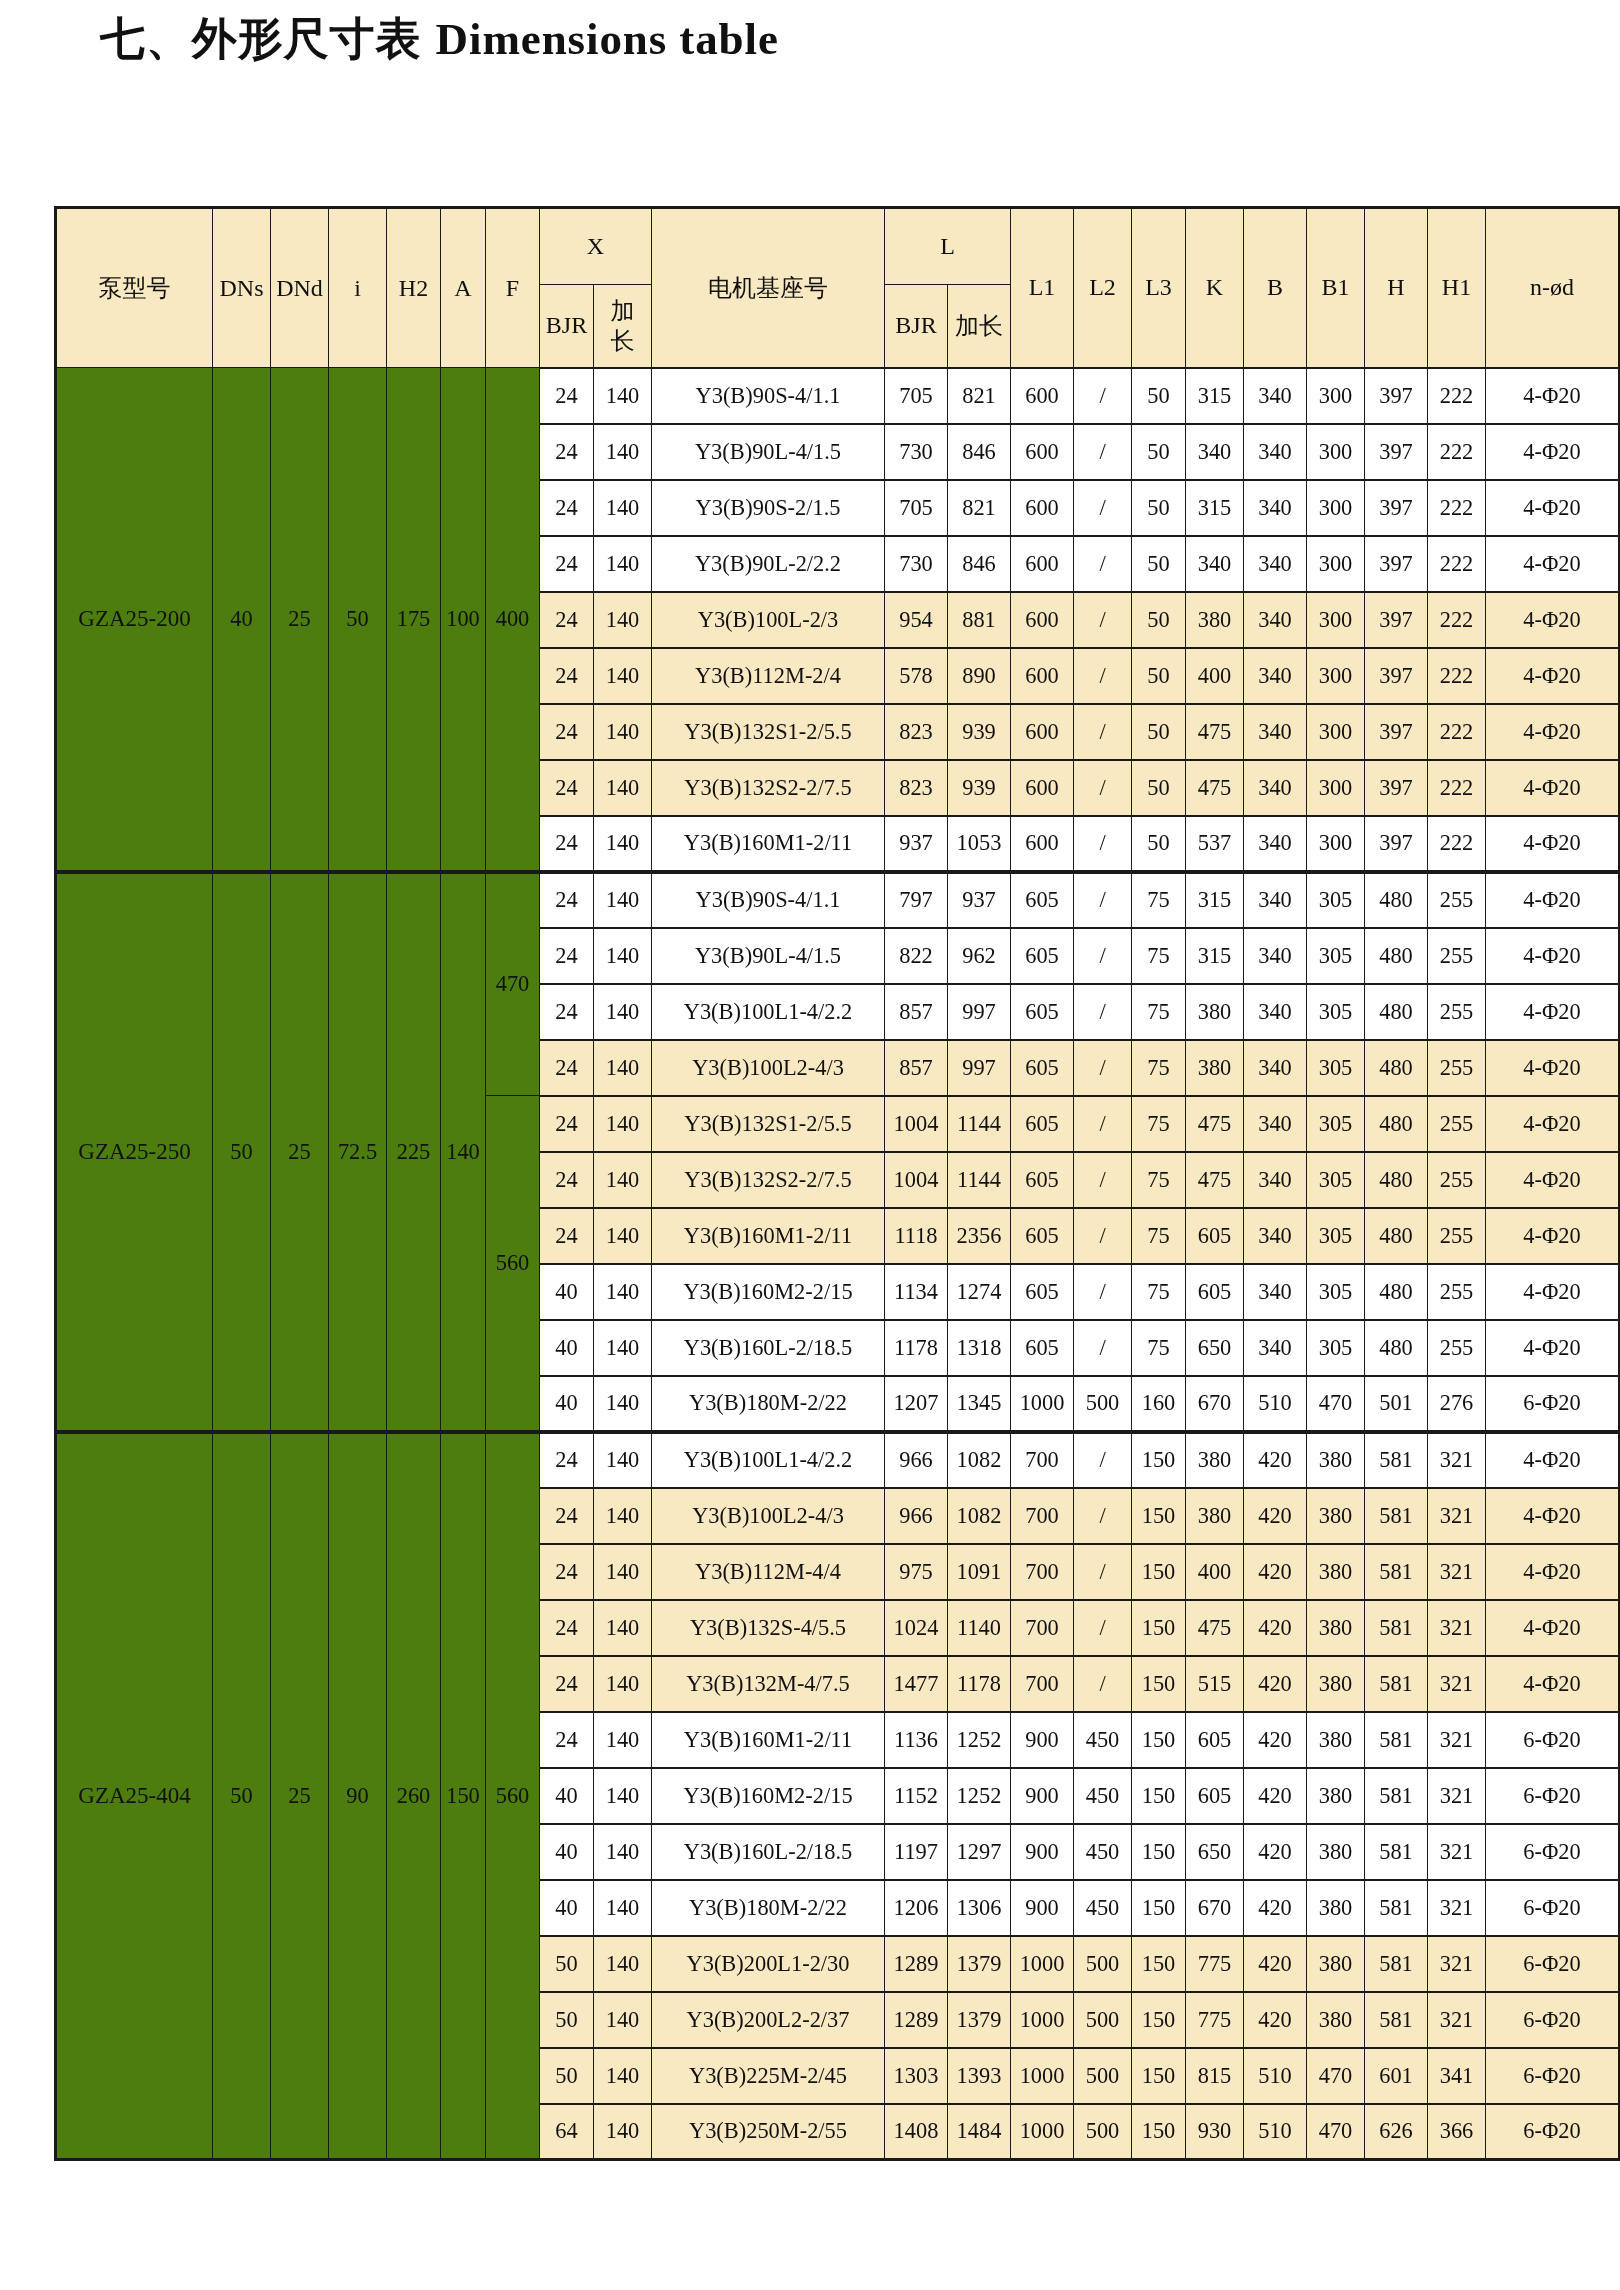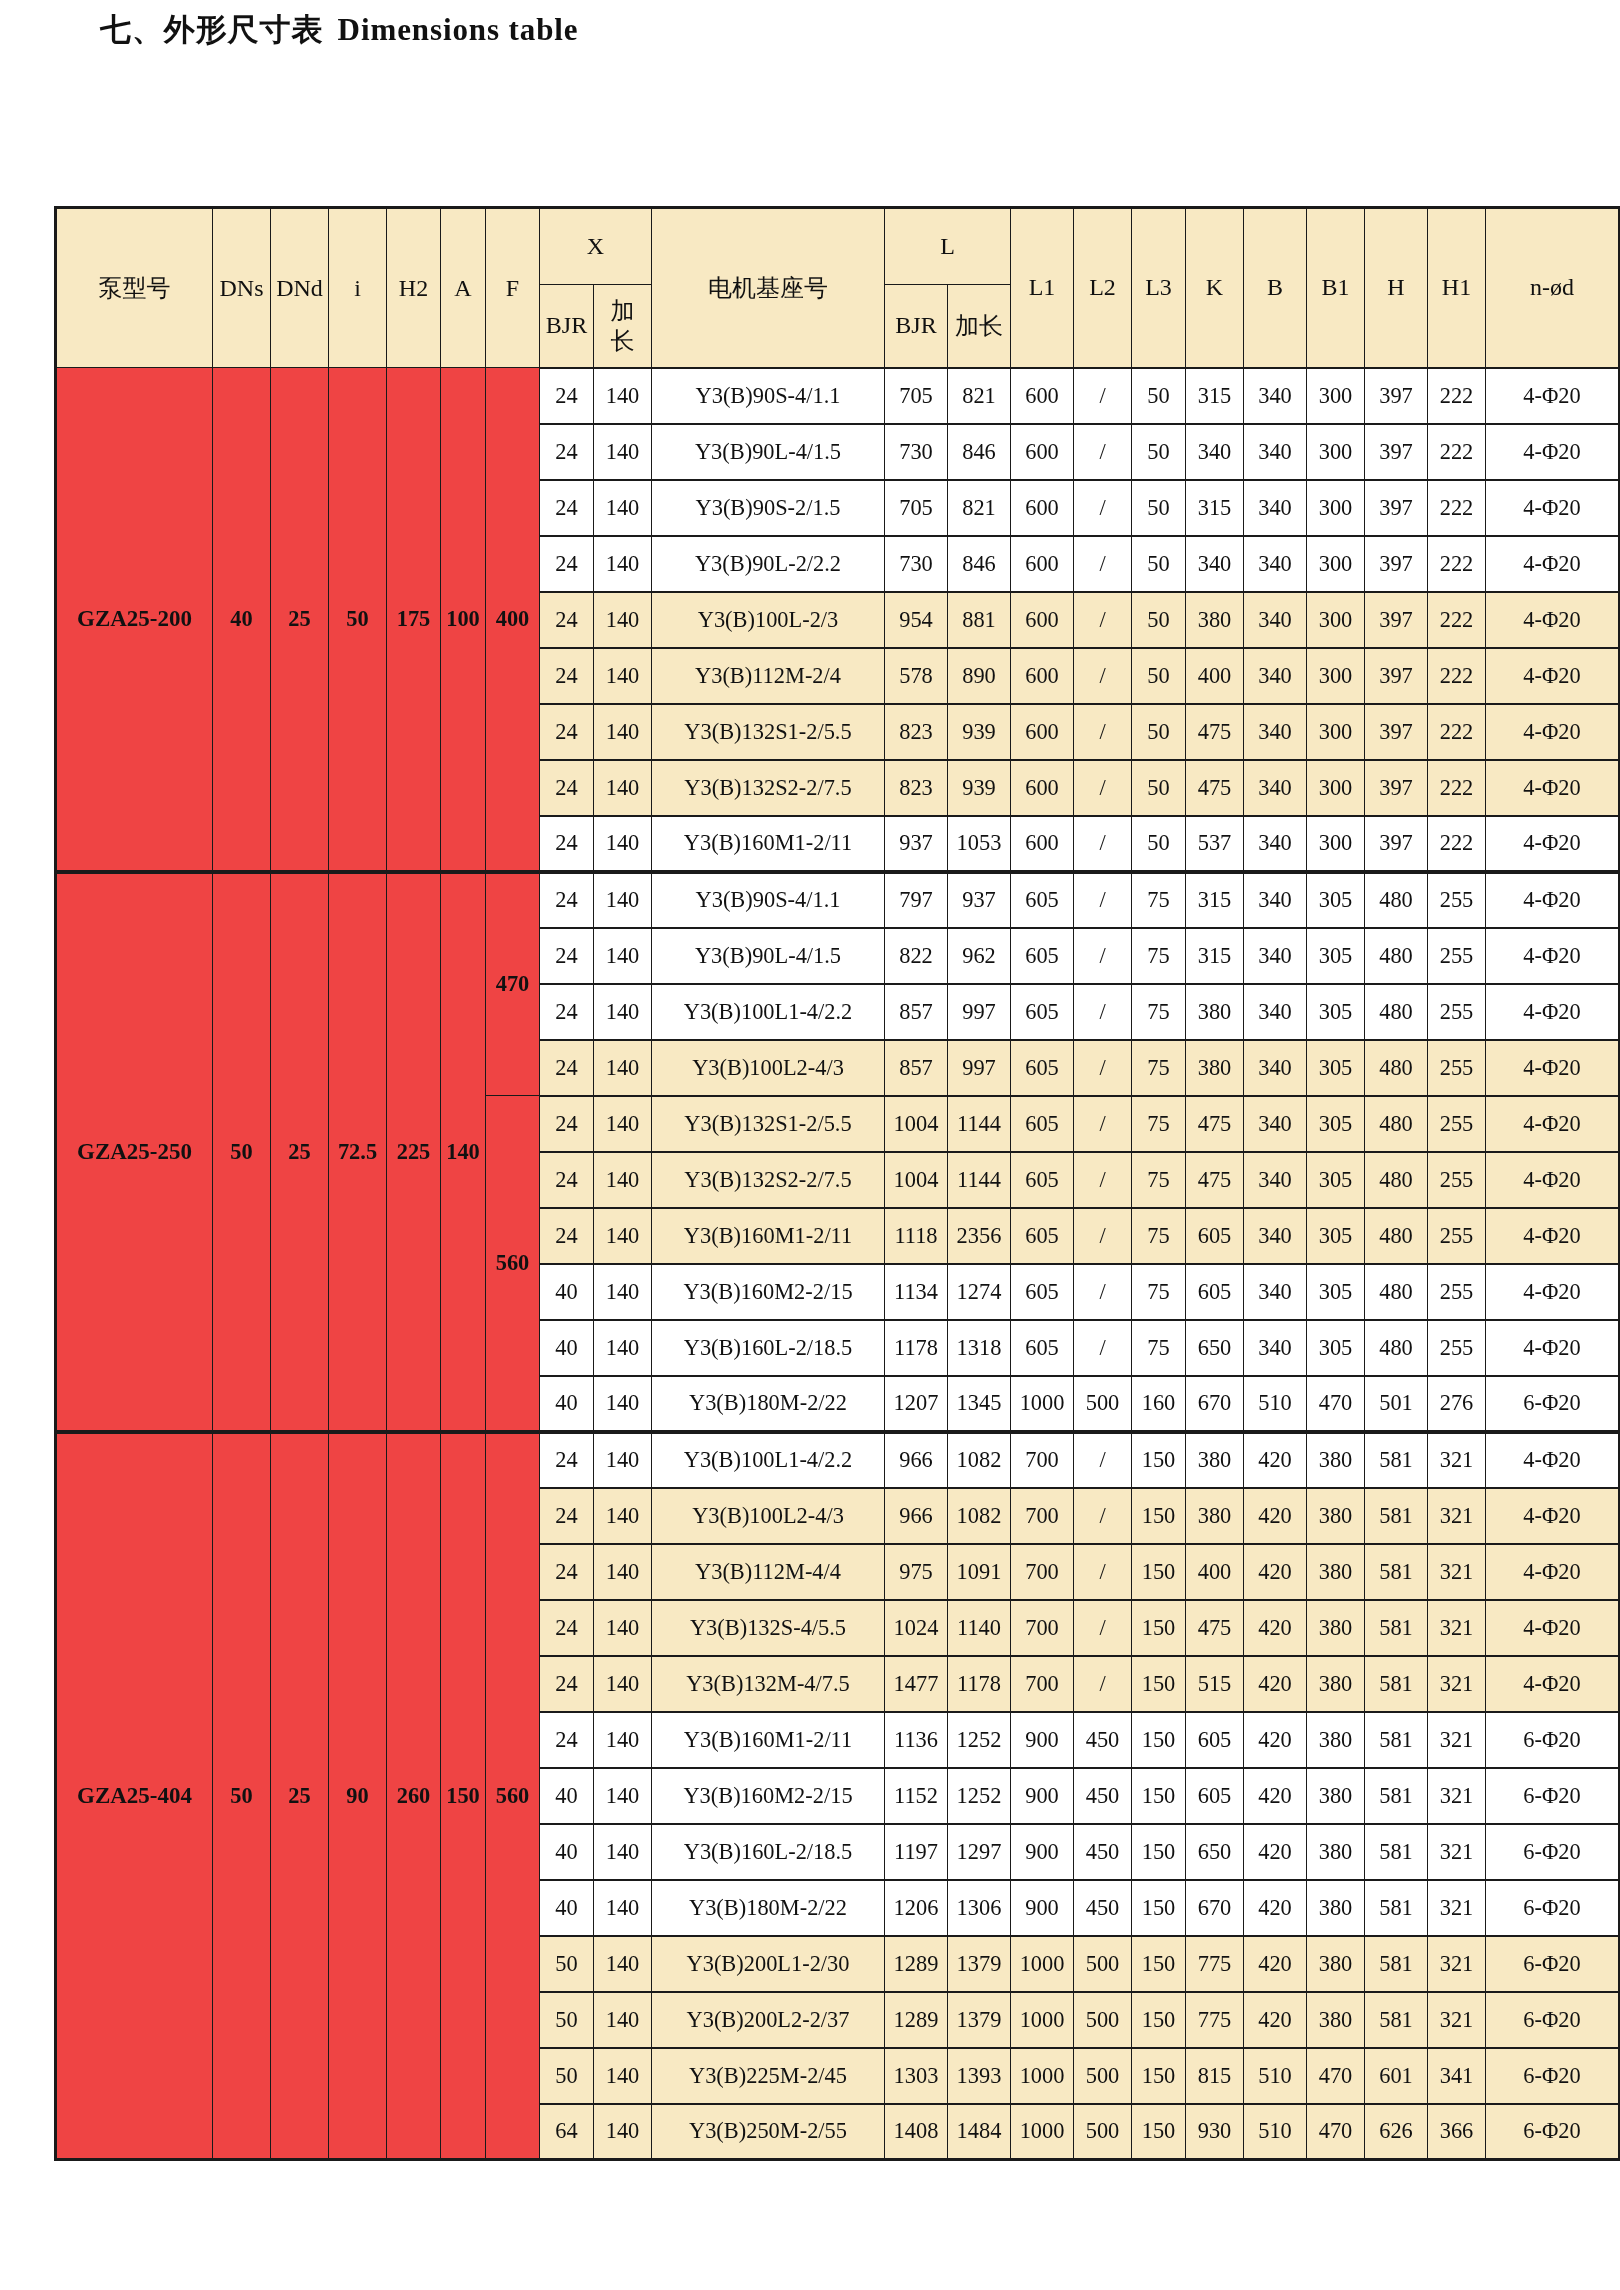--- a/index.html
+++ b/index.html
@@ -12,41 +12,41 @@
     margin:0;
     background:#ffffff;
     width:1620px;
     height:2291px;
     font-family:"Liberation Serif","DejaVu Serif",serif;
     color:#111;
   }
   .page{position:relative;width:1620px;height:2291px;background:#fff;overflow:hidden;}
   .title{
     position:absolute;left:100px;top:9px;margin:0;
-    font-size:31px;font-weight:bold;letter-spacing:0.9px;white-space:nowrap;
+    font-size:45px;font-weight:bold;letter-spacing:0.9px;white-space:nowrap;
   }
   .title .en{margin-left:14.3px;}
   table{
     position:absolute;left:54px;top:206px;
     border-collapse:collapse;table-layout:fixed;width:1563px;
     border:3.6px solid var(--bd);
   }
   th,td{
     border:1.8px solid var(--bd);
     text-align:center;vertical-align:middle;
     padding:0;font-size:22.4px;font-weight:normal;
     overflow:hidden;
   }
   thead th{background:var(--hbg);font-size:24px;}
   thead tr.h1{height:77px;}
   thead tr.h2{height:83px;}
   tbody td{height:56px;}
   .d{border-top-width:2.7px;border-bottom-width:2.7px;background:#fff;}
   .d.hl{background:var(--hl);}
-  .gcell{background:#ef4444;font-size:22.4px;font-weight:bold;}
+  .gcell{background:#4d7c0f;font-size:22.4px;}
   .model{font-size:23px;}
   tr.gsep td{border-top-width:4.5px;}
   .xjc{display:inline-block;width:1.15em;word-break:break-all;line-height:1.25;}
 </style>
 </head>
 <body>
 
 <div class="page">
 
   <h1 class="title"><span>七、外形尺寸表</span><span class="en">Dimensions table</span></h1>

